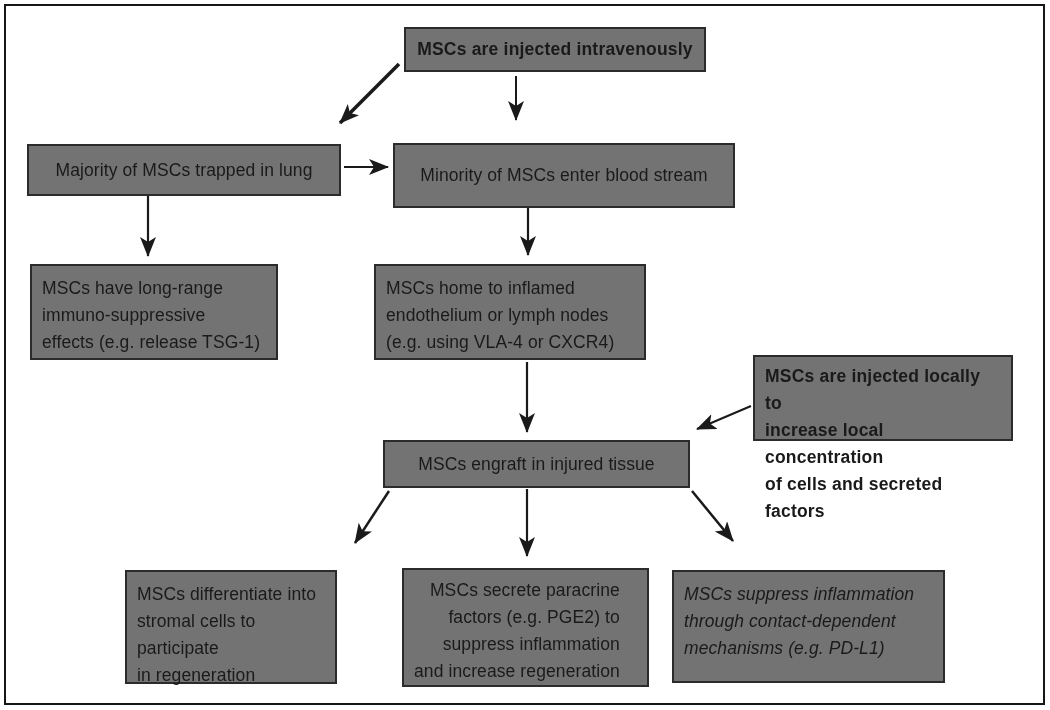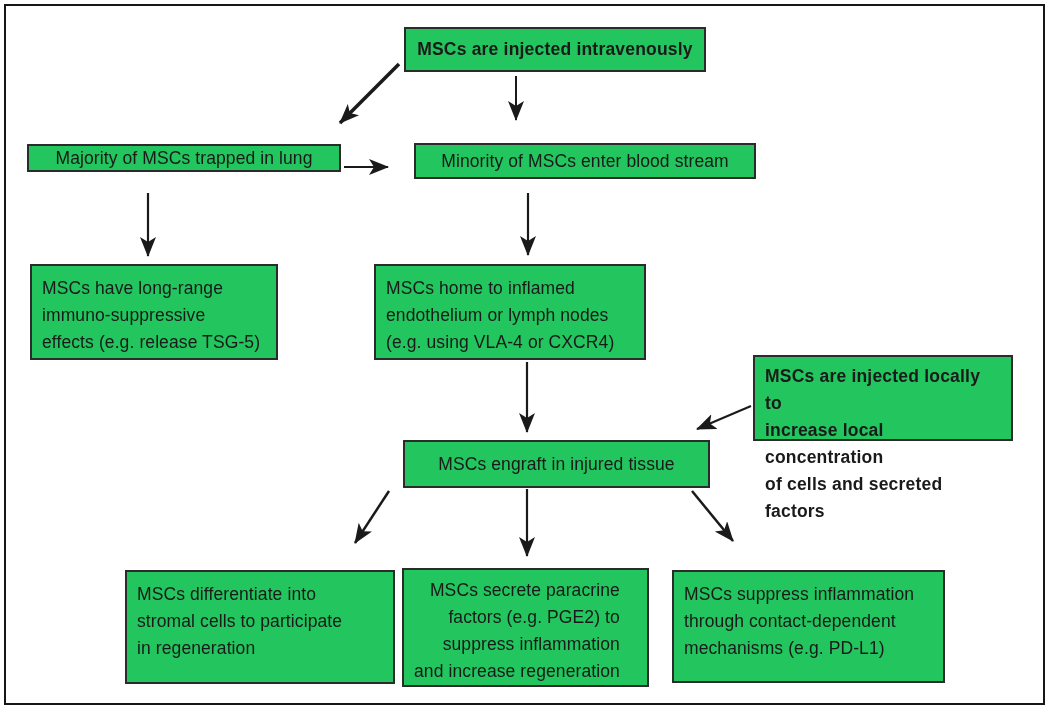--- a/index.html
+++ b/index.html
@@ -26,21 +26,21 @@
   }
   .arrows {
     position: absolute;
     left: 0;
     top: 0;
   }
   .node {
     position: absolute;
     box-sizing: border-box;
     border: 2px solid #2b2b2b;
-    background: #22c55e;
+    background: #737373;
     color: #1a1a1a;
     font-size: 17.5px;
     line-height: 27px;
     letter-spacing: 0.1px;
     display: flex;
     align-items: center;
     padding: 4px 10px;
     white-space: pre-line;
   }
   .node.center {
@@ -74,45 +74,45 @@
     <line x1="528" y1="193" x2="528" y2="255" stroke="#1a1a1a" stroke-width="2.2" marker-end="url(#ah)"></line>
     <line x1="527" y1="362" x2="527" y2="432" stroke="#1a1a1a" stroke-width="2.2" marker-end="url(#ah)"></line>
     <line x1="751" y1="406" x2="697" y2="429" stroke="#1a1a1a" stroke-width="2" marker-end="url(#ah)"></line>
     <line x1="389" y1="491" x2="355" y2="543" stroke="#1a1a1a" stroke-width="2.5" marker-end="url(#ah)"></line>
     <line x1="527" y1="489" x2="527" y2="556" stroke="#1a1a1a" stroke-width="2.2" marker-end="url(#ah)"></line>
     <line x1="692" y1="491" x2="733" y2="541" stroke="#1a1a1a" stroke-width="2.5" marker-end="url(#ah)"></line>
   </svg>
 
   <div class="node center bold" style="left:404px; top:27px; width:302px; height:45px;">MSCs are injected intravenously</div>
 
-  <div class="node center" style="left:27px; top:144px; width:314px; height:28px;">Majority of MSCs trapped in lung</div>
+  <div class="node center" style="left:27px; top:144px; width:314px; height:52px;">Majority of MSCs trapped in lung</div>
 
-  <div class="node center" style="left:414px; top:143px; width:342px; height:36px;">Minority of MSCs enter blood stream</div>
+  <div class="node center" style="left:393px; top:143px; width:342px; height:65px;">Minority of MSCs enter blood stream</div>
 
   <div class="node top" style="left:30px; top:264px; width:248px; height:96px;">MSCs have long-range
 immuno-suppressive
-effects (e.g. release TSG-5)</div>
+effects (e.g. release TSG-1)</div>
 
   <div class="node top" style="left:374px; top:264px; width:272px; height:96px;">MSCs home to inflamed
 endothelium or lymph nodes
 (e.g. using VLA-4 or CXCR4)</div>
 
   <div class="node top bold" style="left:753px; top:343px; width:260px; height:86px; padding-top:6px;margin-top:12px;">MSCs are injected locally to
 increase local concentration
 of cells and secreted factors</div>
 
-  <div class="node center" style="left:383px; top:440px; width:307px; height:48px;margin-left:20px;">MSCs engraft in injured tissue</div>
+  <div class="node center" style="left:383px; top:440px; width:307px; height:48px;">MSCs engraft in injured tissue</div>
 
-  <div class="node top" style="left:125px; top:570px; width:270px; height:114px;">MSCs differentiate into
+  <div class="node top" style="left:125px; top:570px; width:212px; height:114px;">MSCs differentiate into
 stromal cells to participate
 in regeneration</div>
 
   <div class="node top" style="left:402px; top:568px; width:247px; height:119px; padding-top:7px;text-align:right;">MSCs secrete paracrine
 factors (e.g. PGE2) to
 suppress inflammation
 and increase regeneration</div>
 
-  <div class="node top" style="left:672px; top:570px; width:273px; height:113px;">MSCs suppress inflammation
+  <div class="node top" style="left:672px; top:570px; width:273px; height:113px;font-style:italic;">MSCs suppress inflammation
 through contact-dependent
 mechanisms (e.g. PD-L1)</div>
 
   <div class="frame"></div>
 </div>
 
 </body></html>

